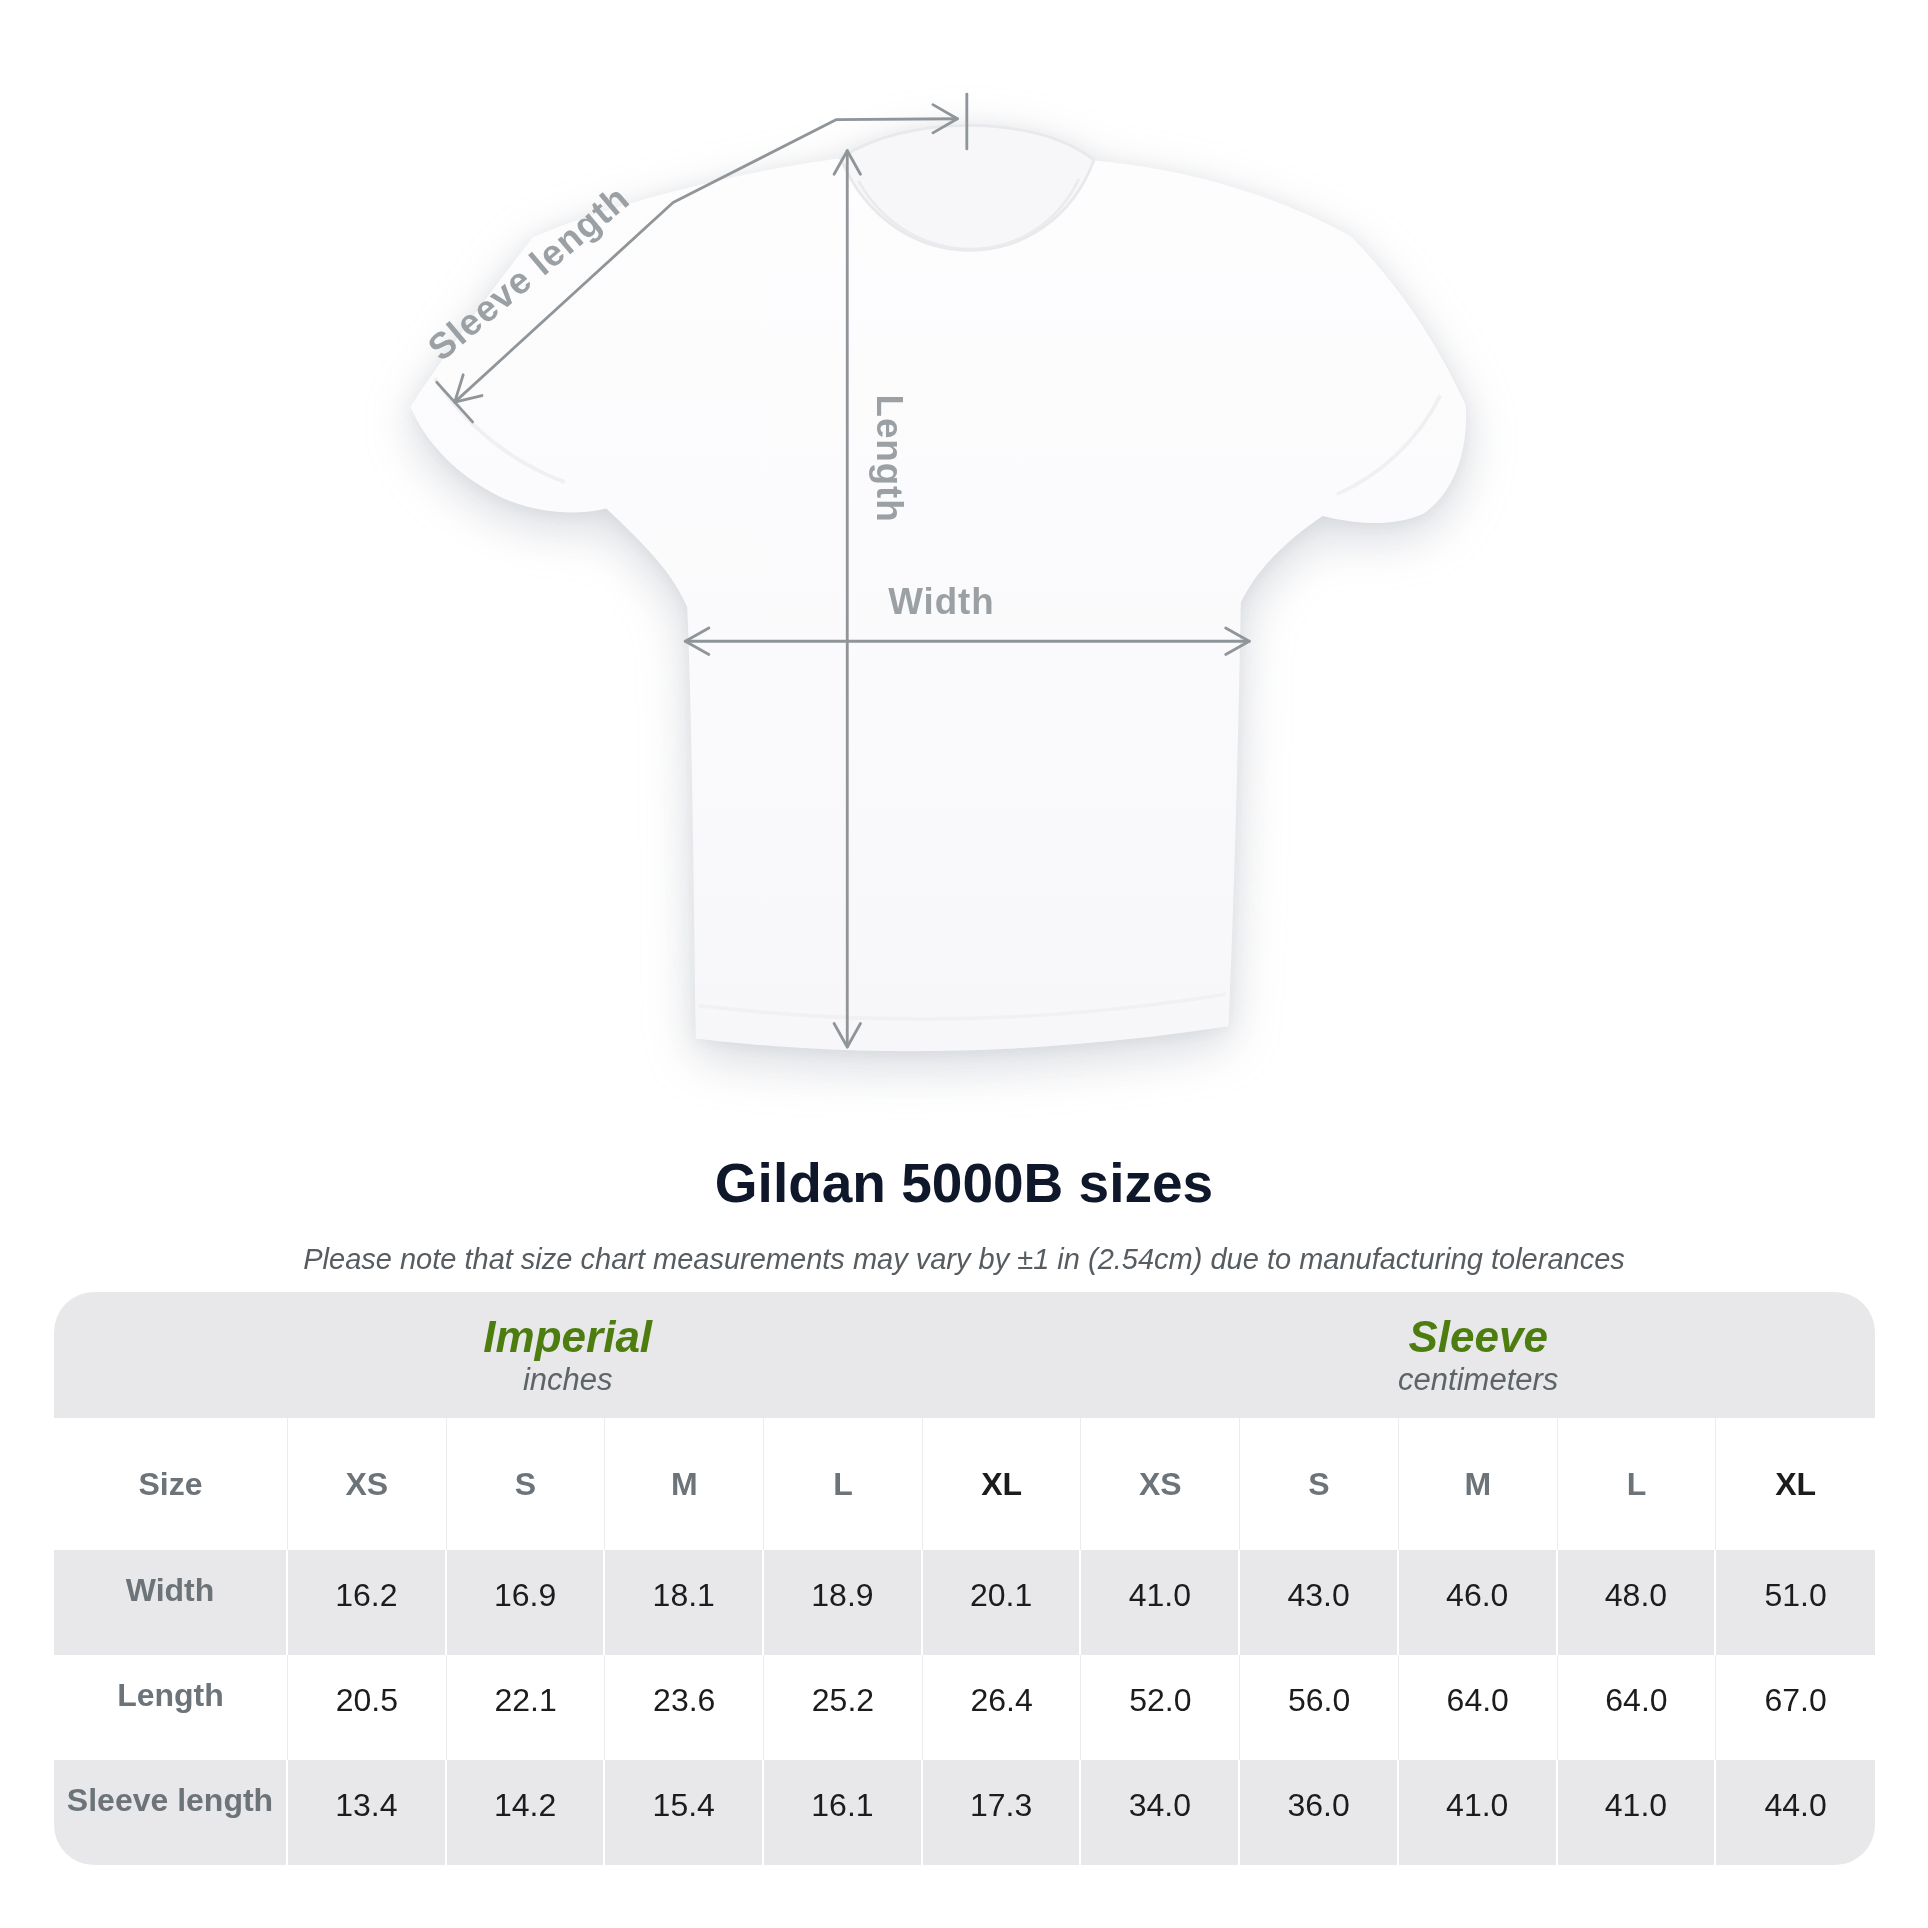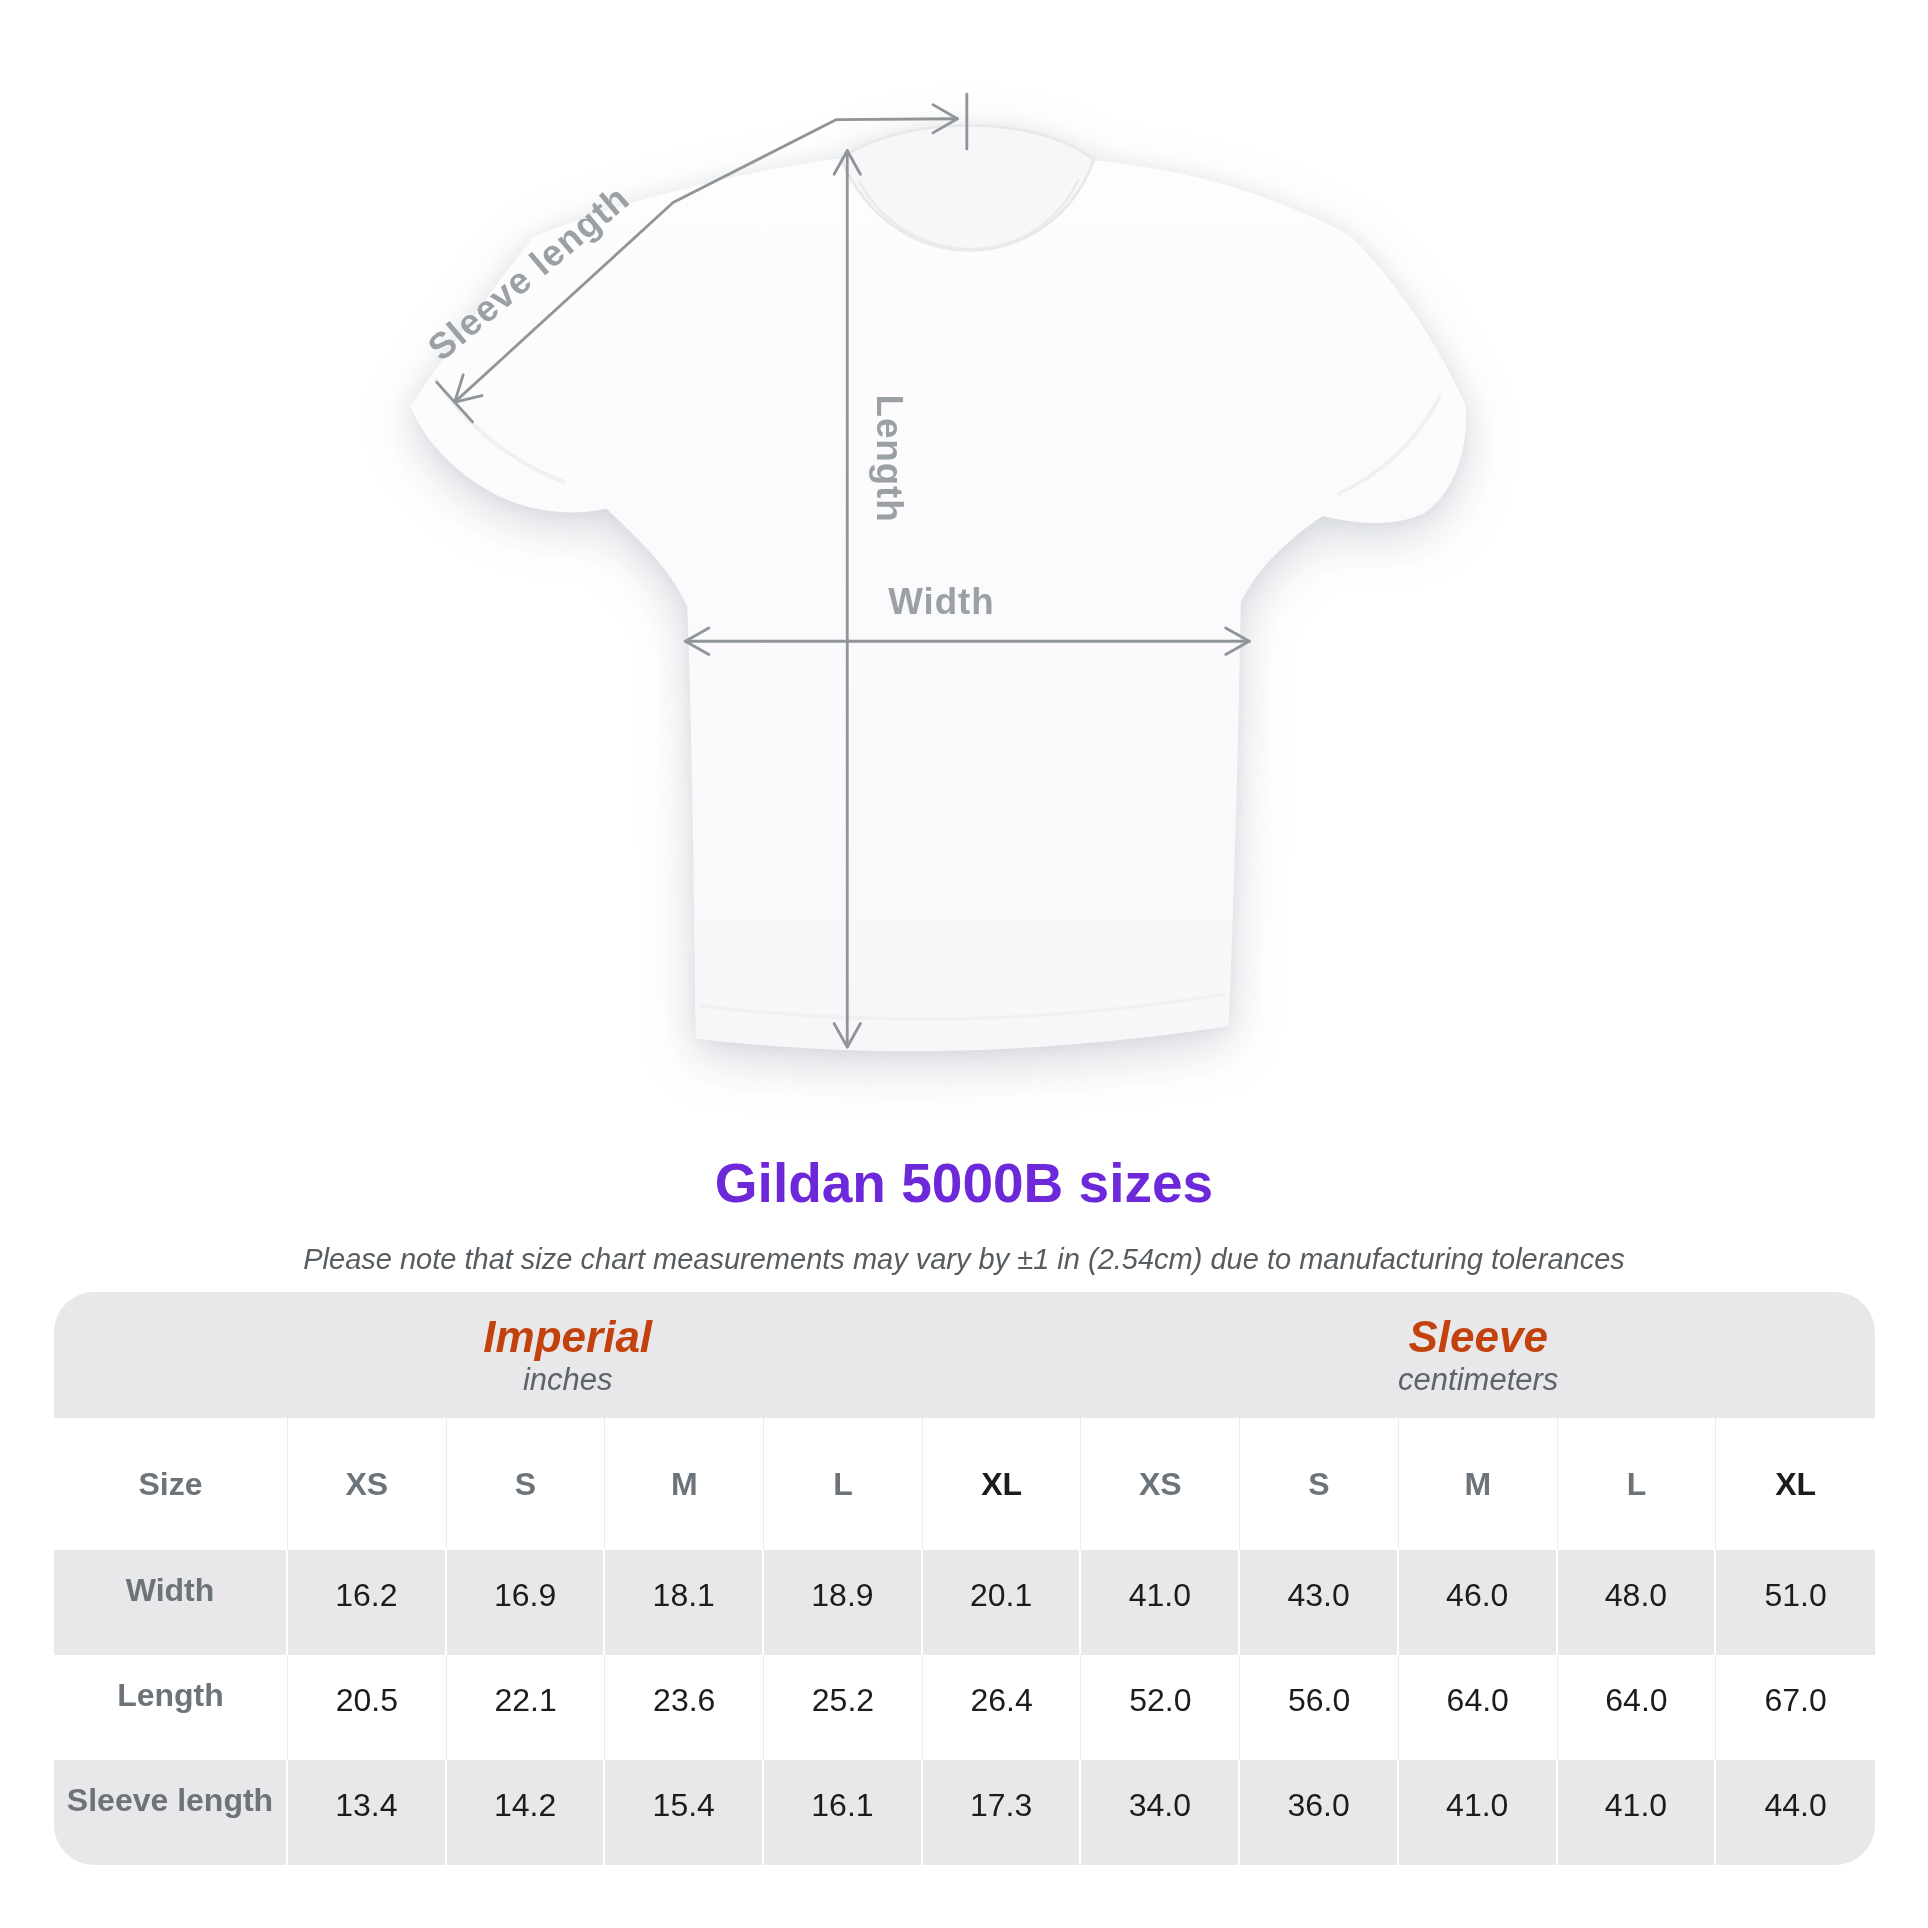--- a/index.html
+++ b/index.html
@@ -8,42 +8,42 @@
     font-family:"Liberation Sans", sans-serif; overflow:hidden;
   }
   
   .diagram-svg { position:absolute; left:0; top:0; }
   .shirt-body { filter: drop-shadow(0 16px 26px rgba(140,146,158,.30)) drop-shadow(0 3px 8px rgba(150,156,166,.16)); }
   .dim-line { stroke:#8f9599; stroke-width:3; fill:none; stroke-linecap:round; stroke-linejoin:round; }
   .dim-label { fill:#9aa0a4; font-weight:bold; font-size:39px; letter-spacing:1px; }
   
   .page-title {
     position:absolute; left:0; top:1151px; width:100%; text-align:center;
-    font-size:55px; font-weight:bold; color:#6d28d9;
+    font-size:55px; font-weight:bold; color:#0f172a;
   }
   .page-note {
     position:absolute; left:0; top:1243px; width:100%; text-align:center;
     font-size:29px; font-style:italic; color:#565c60;
   }
   
   .size-table {
     position:absolute; left:54px; top:1292px; width:1821px; height:574px;
     display:grid;
     grid-template-columns:234px repeat(10, 1fr);
     grid-template-rows:126px 132px 105px 105px 105px;
   }
   .cell { display:flex; flex-direction:column; align-items:center; justify-content:center; }
   .band { background:#e8e8ea; }
   .group-cell { grid-column:span 6; }
   .group-cell.metric { grid-column:span 5; }
   .corner-tl { border-top-left-radius:40px; }
   .corner-tr { border-top-right-radius:40px; }
   .corner-bl { border-bottom-left-radius:40px; }
   .corner-br { border-bottom-right-radius:40px; }
-  .group-label { font-size:44px; font-weight:bold; font-style:italic; color:#c2410c; }
+  .group-label { font-size:44px; font-weight:bold; font-style:italic; color:#4d7c0f; }
   .group-sublabel { font-size:31px; font-style:italic; color:#5d6468; }
   .head-cell { background:#ffffff; font-size:32px; font-weight:bold; color:#6c747a; border-right:1.9px solid #ececee; }
   .head-cell.dark { color:#1c1c1e; }
   .head-cell:last-of-type, .no-sep { border-right:none !important; }
   .row-gray .cell { background:#e8e8ea; border-right:2.8px solid #ffffff; }
   .row-white .cell { background:#ffffff; border-right:1.9px solid #ececee; }
   .label-cell { font-size:32px; font-weight:bold; color:#6c747a; padding-bottom:24.5px; }
   .num-cell { font-size:32px; color:#1c1c1e; padding-bottom:14px; }
   
   .trow { display:contents; }

